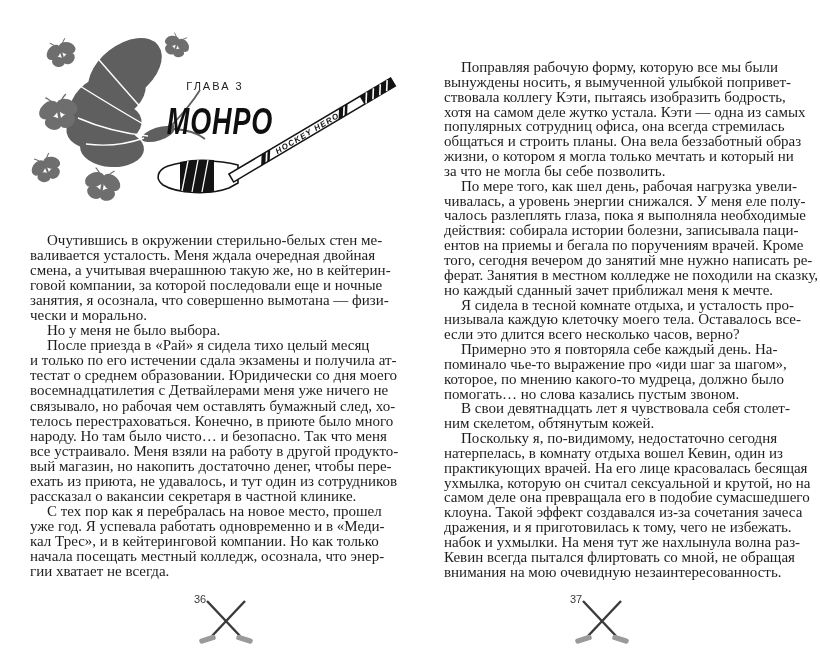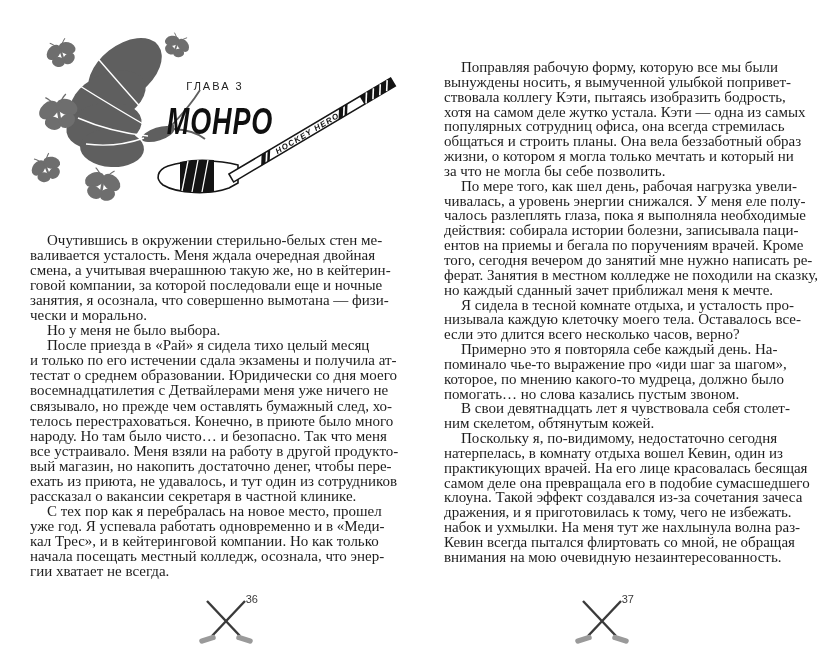--- a/index.html
+++ b/index.html
@@ -17,21 +17,21 @@
   
   .text-col{position:absolute;font-size:15px;}
   .col-left{left:30px;top:233px;width:334px;}
   .col-left .tline{line-height:15.05px;}
   .col-right{left:444px;top:60px;width:326px;}
   .col-right .tline{line-height:14.85px;}
   .tline{white-space:nowrap;text-align:justify;text-align-last:justify;}
   .tline.last{text-align-last:left;}
   .para.indent .tline:first-child{text-indent:17px;}
   
-  .footer{position:absolute;top:593px;width:64px;height:60px;text-align:right;}
+  .footer{position:absolute;top:593px;width:64px;height:60px;text-align:left;}
   .footer-left{left:194px;}
   .footer-right{left:570px;}
   .page-num{position:relative;z-index:2;font-family:"Liberation Sans",sans-serif;
             font-size:11px;color:#3a3a3a;}
   .xsticks{position:absolute;left:4px;top:3px;z-index:1;}
 </style>
 </head>
 <body>
 
 <div class="spread">
@@ -114,21 +114,21 @@
         <div class="tline last">чески и морально.</div>
       </div>
       <div class="para indent">
         <div class="tline last">Но у меня не было выбора.</div>
       </div>
       <div class="para indent">
         <div class="tline">После приезда в «Рай» я сидела тихо целый месяц</div>
         <div class="tline">и только по его истечении сдала экзамены и получила ат-</div>
         <div class="tline">тестат о среднем образовании. Юридически со дня моего</div>
         <div class="tline">восемнадцатилетия с Детвайлерами меня уже ничего не</div>
-        <div class="tline">связывало, но прежде чем оставлять бумажный след, хо-</div>
+        <div class="tline">связывало, но рабочая чем оставлять бумажный след, хо-</div>
         <div class="tline">телось перестраховаться. Конечно, в приюте было много</div>
         <div class="tline">народу. Но там было чисто… и безопасно. Так что меня</div>
         <div class="tline">все устраивало. Меня взяли на работу в другой продукто-</div>
         <div class="tline">вый магазин, но накопить достаточно денег, чтобы пере-</div>
         <div class="tline">ехать из приюта, не удавалось, и тут один из сотрудников</div>
         <div class="tline last">рассказал о вакансии секретаря в частной клинике.</div>
       </div>
       <div class="para indent">
         <div class="tline">С тех пор как я перебралась на новое место, прошел</div>
         <div class="tline">уже год. Я успевала работать одновременно и в «Меди-</div>
@@ -171,20 +171,21 @@
         <div class="tline last">помогать… но слова казались пустым звоном.</div>
       </div>
       <div class="para indent">
         <div class="tline">В свои девятнадцать лет я чувствовала себя столет-</div>
         <div class="tline last">ним скелетом, обтянутым кожей.</div>
       </div>
       <div class="para indent">
         <div class="tline">Поскольку я, по-видимому, недостаточно сегодня</div>
         <div class="tline">натерпелась, в комнату отдыха вошел Кевин, один из</div>
         <div class="tline">практикующих врачей. На его лице красовалась бесящая</div>
+        <div class="tline">ухмылка, которую он считал сексуальной и крутой, но на</div>
         <div class="tline">самом деле она превращала его в подобие сумасшедшего</div>
         <div class="tline">клоуна. Такой эффект создавался из-за сочетания зачеса</div>
         <div class="tline">дражения, и я приготовилась к тому, чего не избежать.</div>
         <div class="tline">набок и ухмылки. На меня тут же нахлынула волна раз-</div>
         <div class="tline">Кевин всегда пытался флиртовать со мной, не обращая</div>
         <div class="tline last">внимания на мою очевидную незаинтересованность.</div>
       </div>
     </div>
 
   <div class="footer footer-left">

